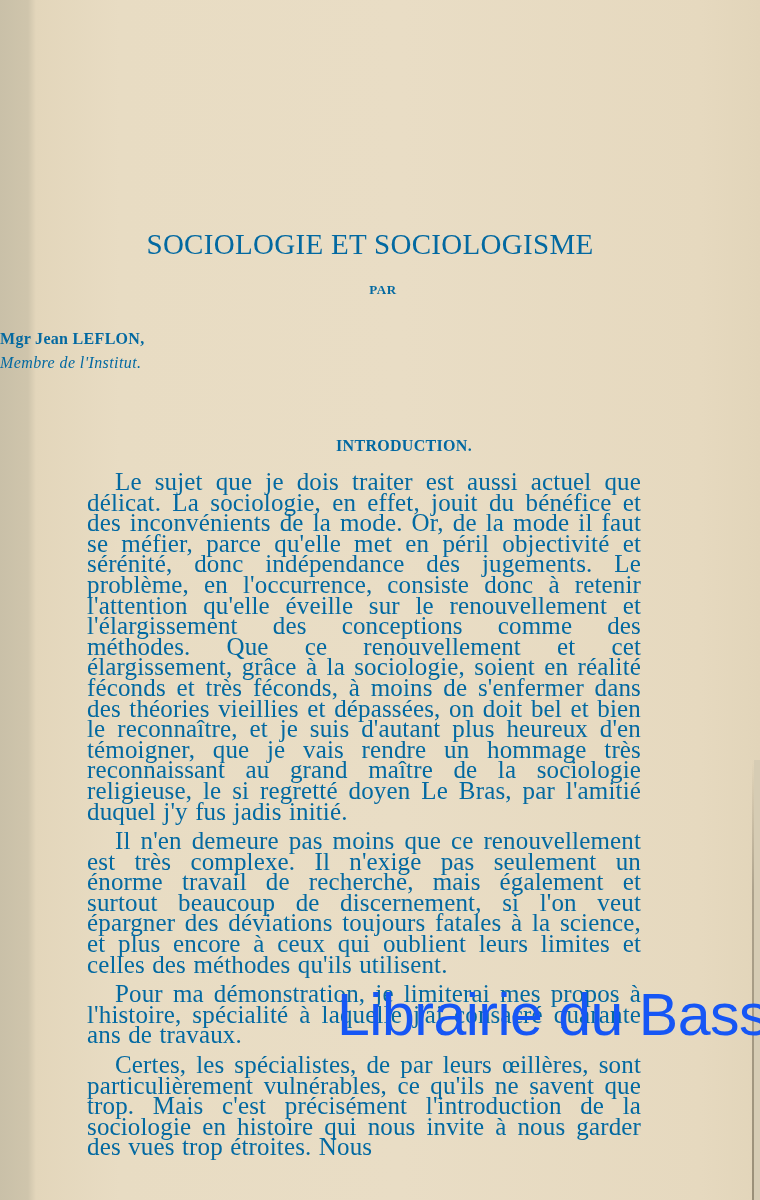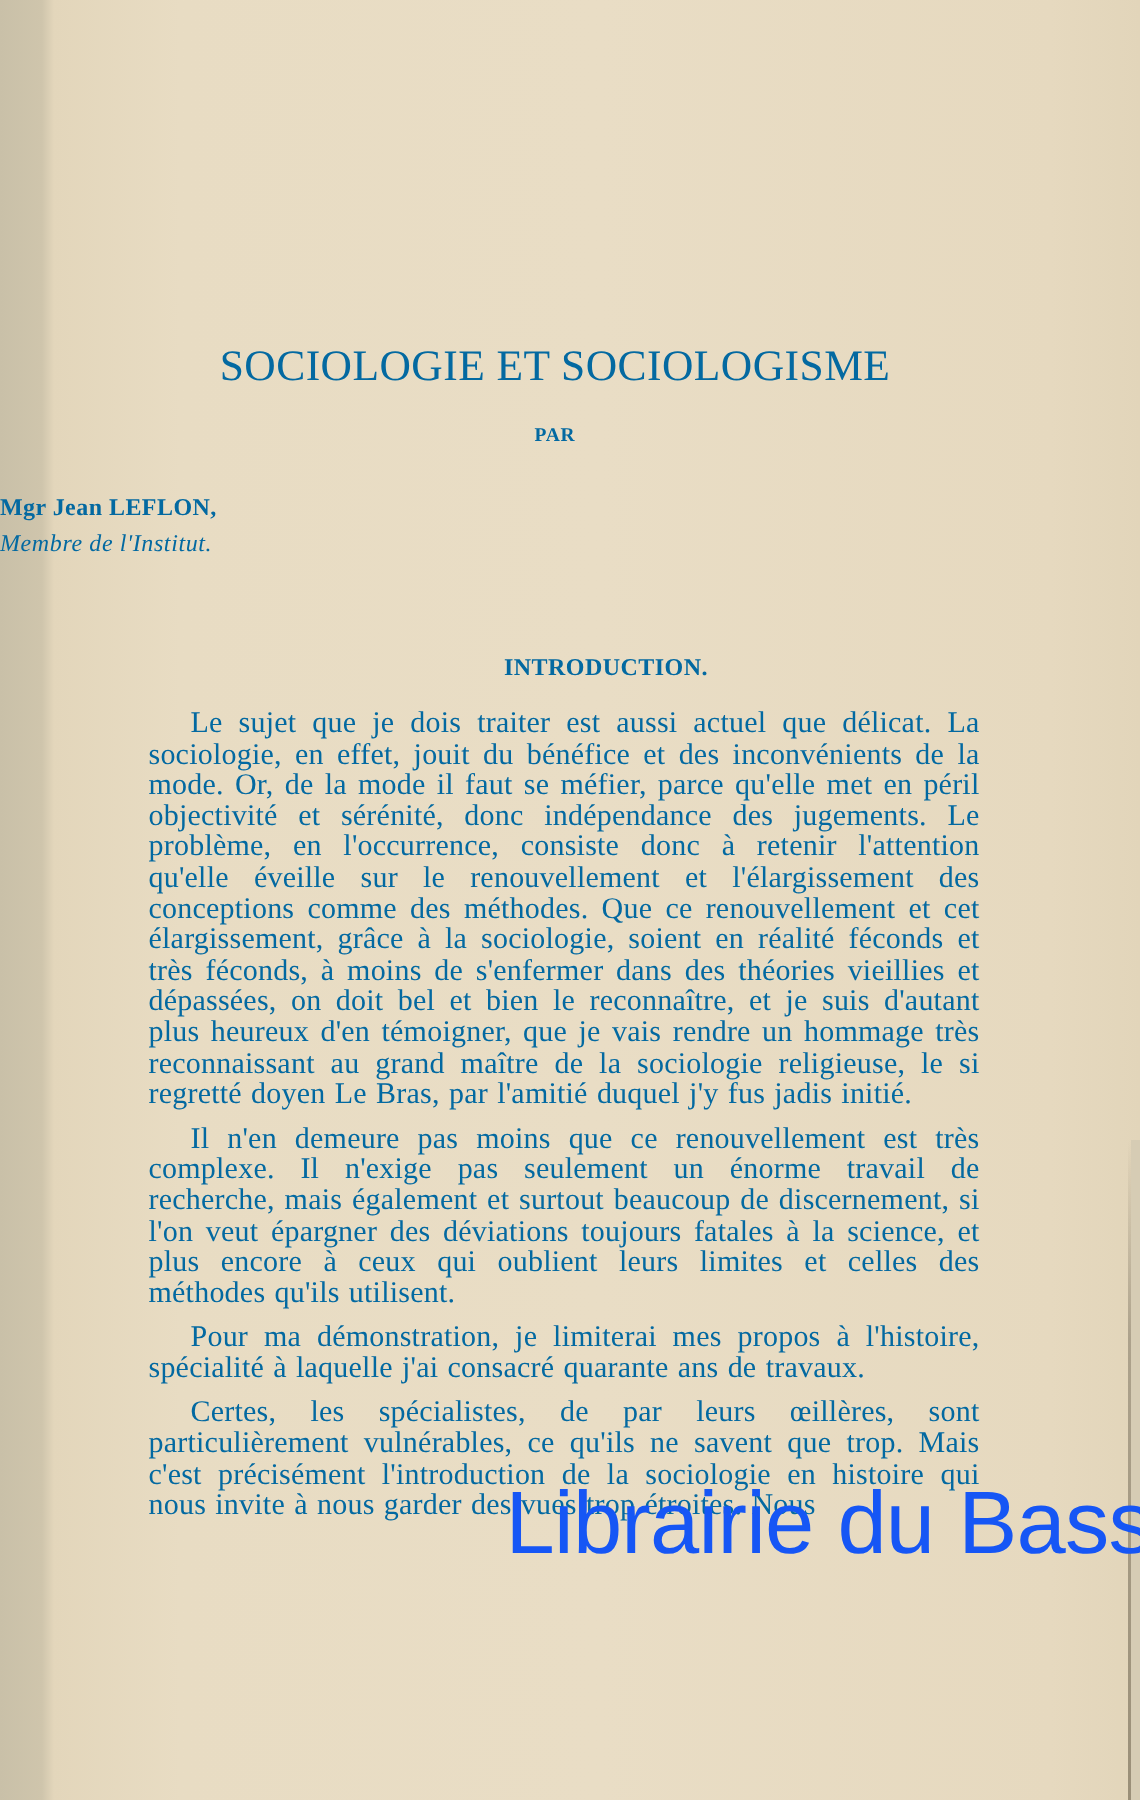--- a/index.html
+++ b/index.html
@@ -19,37 +19,37 @@
     position: absolute; right: 0; top: 760px; width: 6px; height: 440px;
     background: #d6ccb4;
   }
   .serif { font-family: "Liberation Serif", "DejaVu Serif", serif; color: #0369a1; }
   .title {
     position: absolute; left: 0; width: 740px; top: 209px; text-align: center;
     font-size: 29px; letter-spacing: 0.3px; font-weight: normal;
   }
   .par {
     position: absolute; left: 0; width: 740px; top: 282px; text-align: center;
-    font-size: 13px; font-weight: bold; letter-spacing: 0.5px;
+    font-size: 13px; font-weight: bold; letter-spacing: 0.5px; padding-left: 13px;
   }
   .author {
     position: absolute; left: 0; width: 740px; top: 330px; text-align: left;
     font-size: 16px; font-weight: bold; letter-spacing: 0.3px;
   }
   .affil {
     position: absolute; left: 0; width: 732px; top: 354px; 
     font-size: 16px; font-style: italic; letter-spacing: 0.4px;
   }
   .intro-heading {
     position: absolute; left: 0; width: 736px; top: 424px; text-align: center;
     font-size: 16px; font-weight: bold; letter-spacing: 0.3px; margin-left: 36px;
   }
   .body-text {
-    position: absolute; left: 99px; top: 472px; width: 554px;
-    font-size: 20px; line-height: 20.6px; text-align: justify;
+    position: absolute; left: 87px; top: 472px; width: 554px;
+    font-size: 25px; line-height: 20.6px; text-align: justify;
     letter-spacing: 0.15px; word-spacing: 1px;
   }
   .body-text p { margin: 0 0 9px 0; text-indent: 28px; }
   .body-text p:last-child { margin-bottom: 0; }
   .watermark {
     position: absolute; left: 337px; top: 989px;
     font-family: "Liberation Sans", "DejaVu Sans", sans-serif;
     font-size: 59px; line-height: 52px; color: #1656f5; letter-spacing: -0.5px;
     white-space: nowrap;
   }

